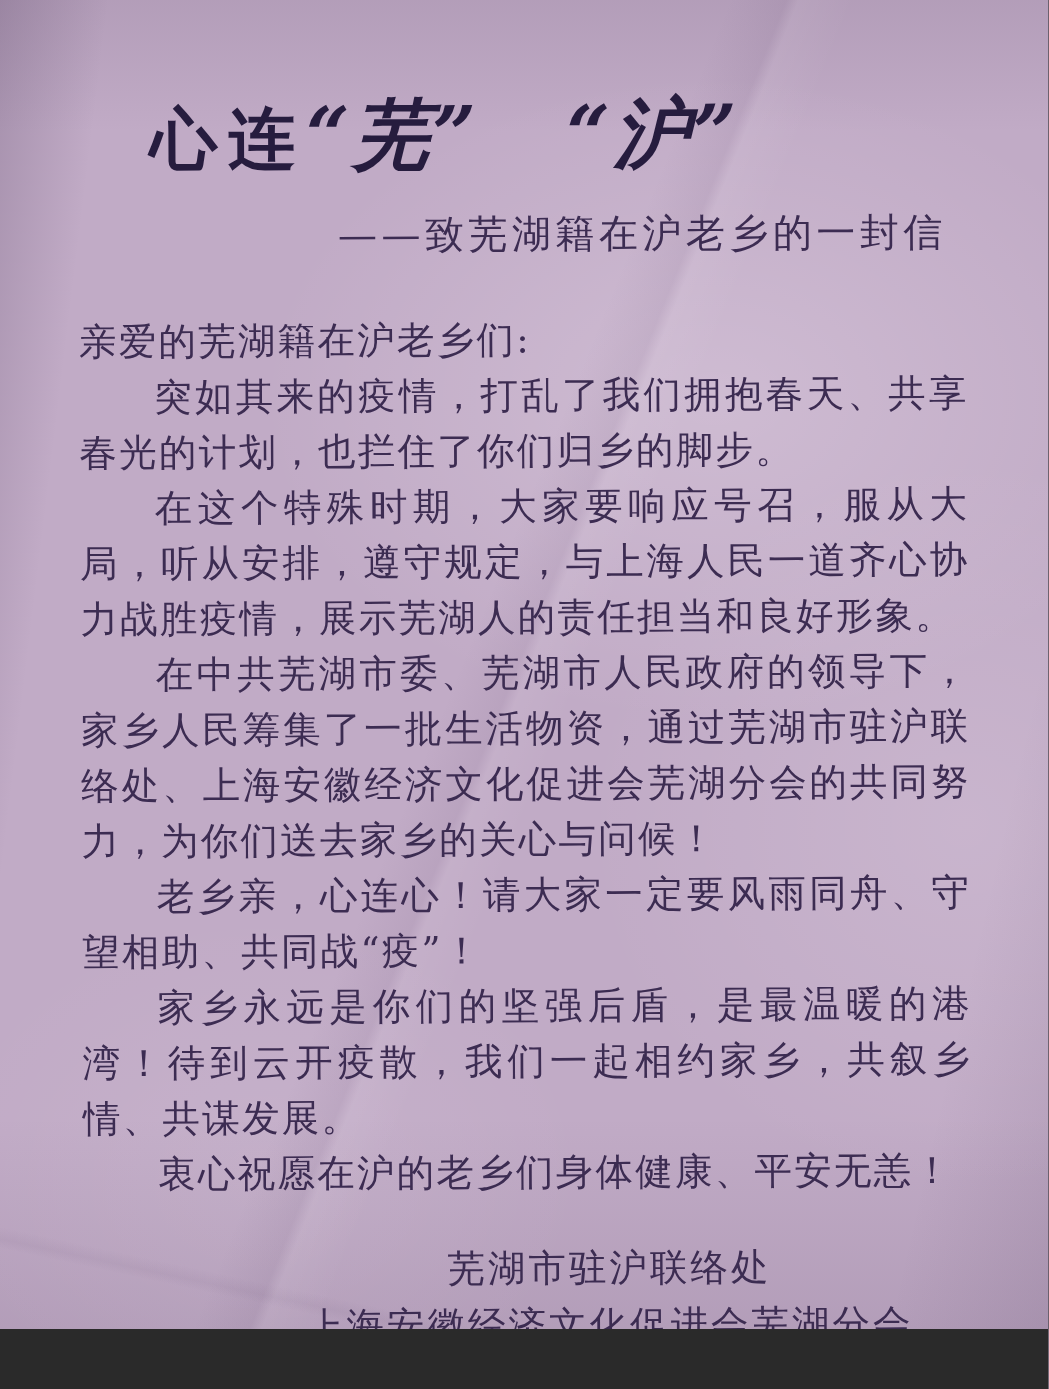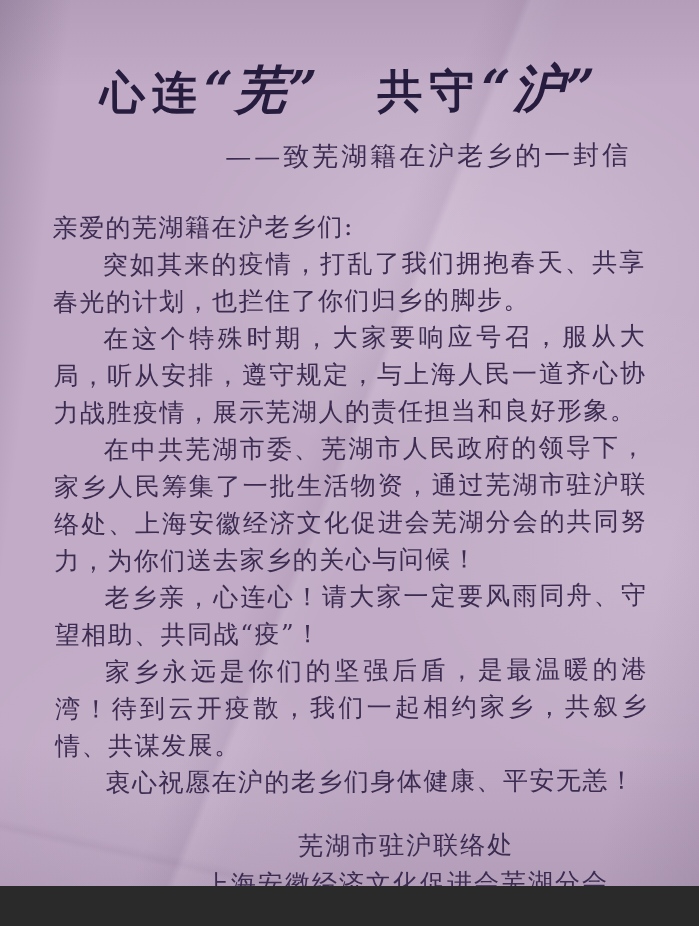--- a/index.html
+++ b/index.html
@@ -92,21 +92,20 @@
 </head>
 <body>
 
 <div class="photo" style="--paper: #c1abc6; --ink: #3c2c52; --title-ink: #261c3e;">
   <div class="sheet">
 
     <div class="title-row">
       <span class="title-text">心连</span>
       <span class="title-quote">“芜”</span>
       <span class="title-gap"></span>
-      <span class="title-text">共守</span>
       <span class="title-quote">“沪”</span>
     </div>
 
     <div class="subtitle">——致芜湖籍在沪老乡的一封信</div>
 
     <div class="body-block">
       <div class="salutation">亲爱的芜湖籍在沪老乡们:</div>
       <div id="paragraphs">
           <div class="paragraph">突如其来的疫情，打乱了我们拥抱春天、共享春光的计划，也拦住了你们归乡的脚步。</div>
           <div class="paragraph">在这个特殊时期，大家要响应号召，服从大局，听从安排，遵守规定，与上海人民一道齐心协力战胜疫情，展示芜湖人的责任担当和良好形象。</div>

